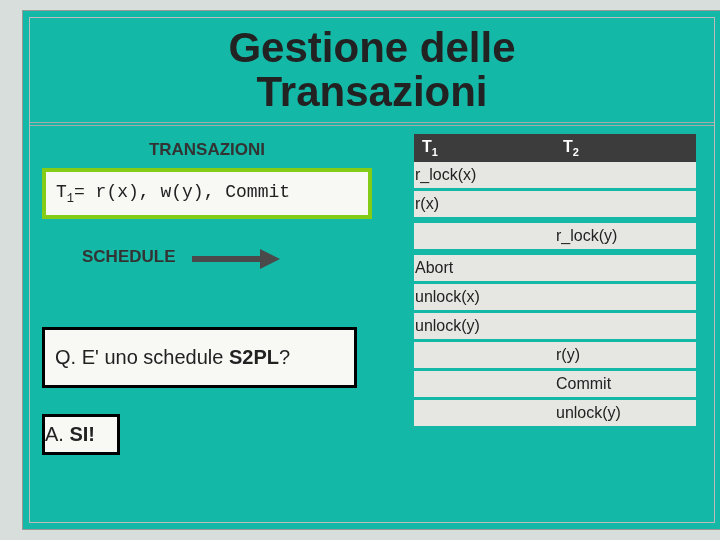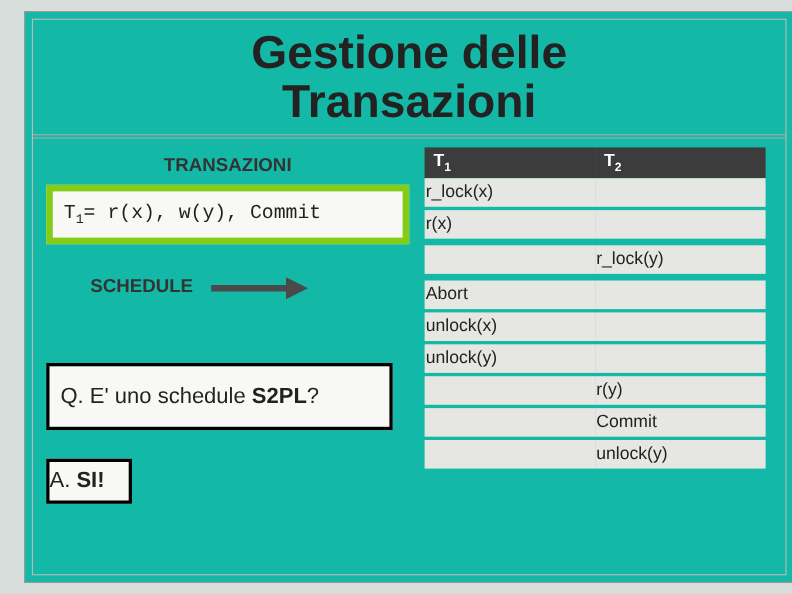--- a/index.html
+++ b/index.html
@@ -50,21 +50,21 @@
     width: 330px;
   }
   .sub-heading {
     font-size: 17px;
     font-weight: bold;
     text-align: center;
     color: #333;
     margin: 6px 0 8px 0;
   }
   .box {
-    border: 6px solid #84cc16;
+    border: 4px solid #84cc16;
     background: #f8f8f5;
     padding: 8px 10px;
     font-family: "Courier New", monospace;
     font-size: 18px;
     color: #222;
     line-height: 1.35;
   }
   .sub {
     font-size: 12px;
     vertical-align: sub;
@@ -97,21 +97,21 @@
     padding: 6px 0;
     font-size: 20px;
     color: #222;
     margin-top: 26px;
     width: 78px;
   }
   .right {
     position: absolute;
     right: 18px;
     top: 8px;
-    width: 310px;
+    width: 282px;
   }
   table.sched {
     width: 100%;
     border-collapse: collapse;
     font-family: Verdana, Arial, sans-serif;
     font-size: 16px;
   }
   table.sched th {
     background: #3c3c3c;
     color: #fff;

